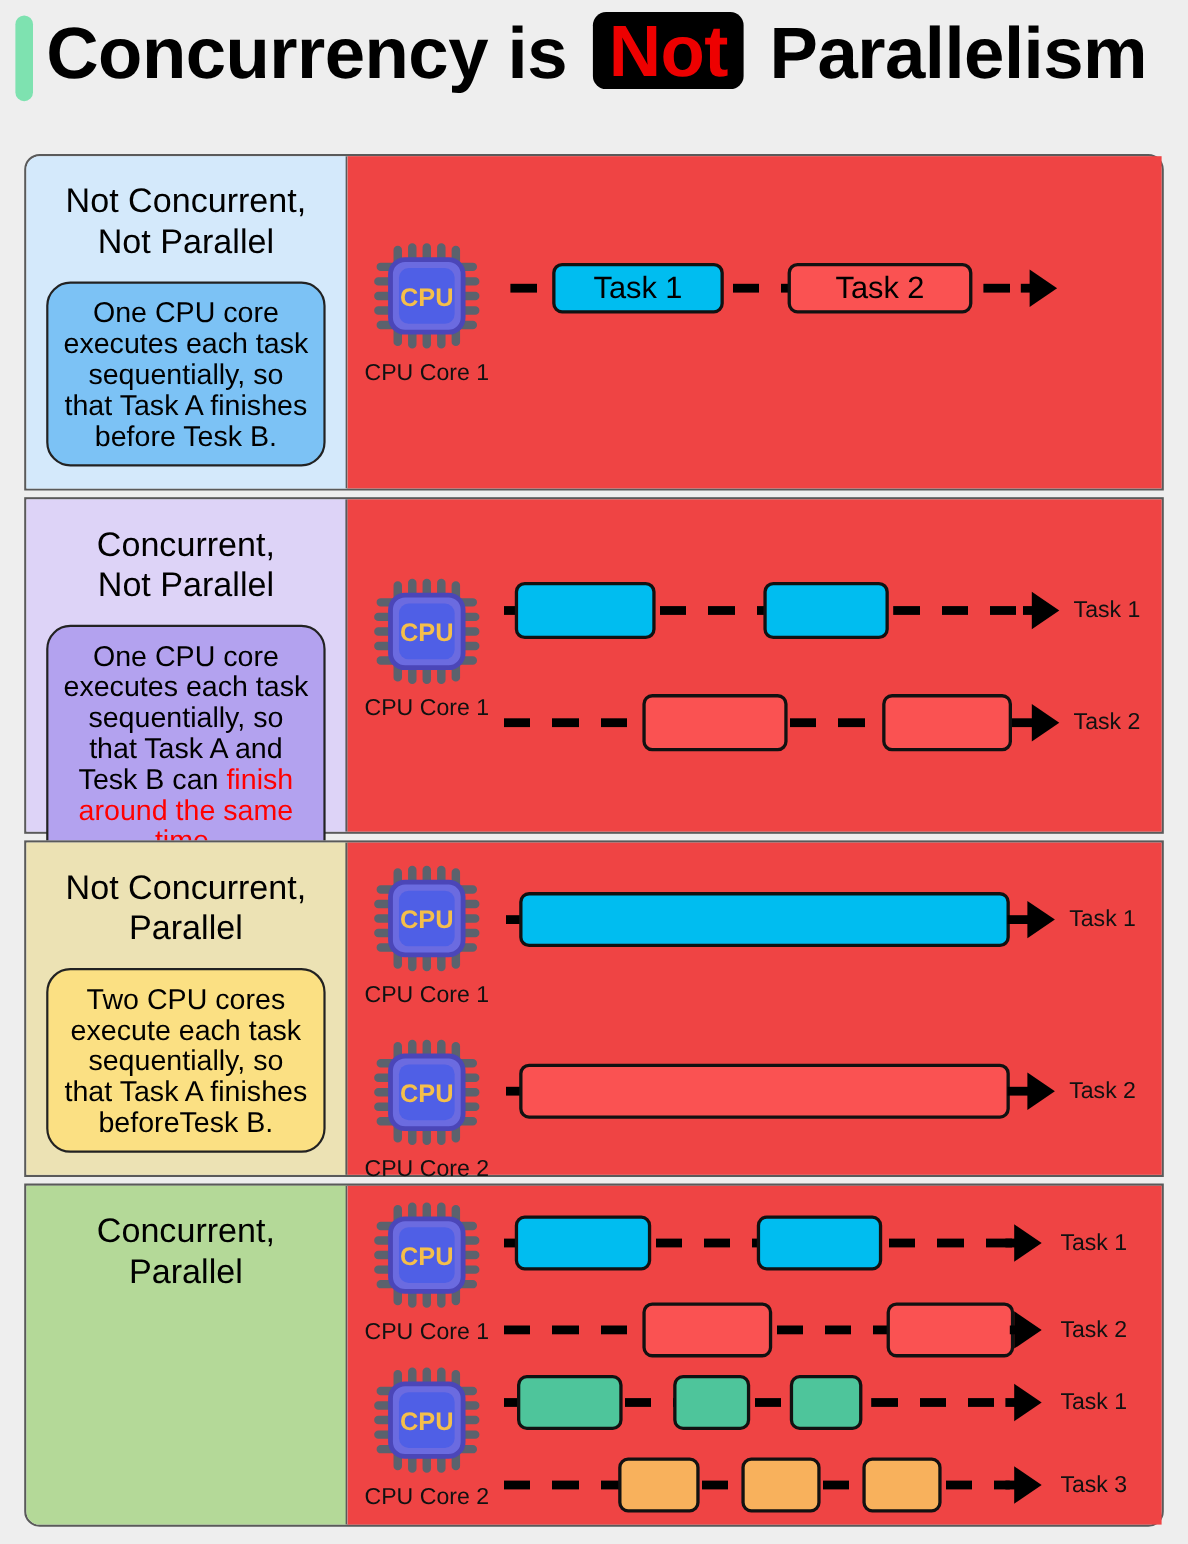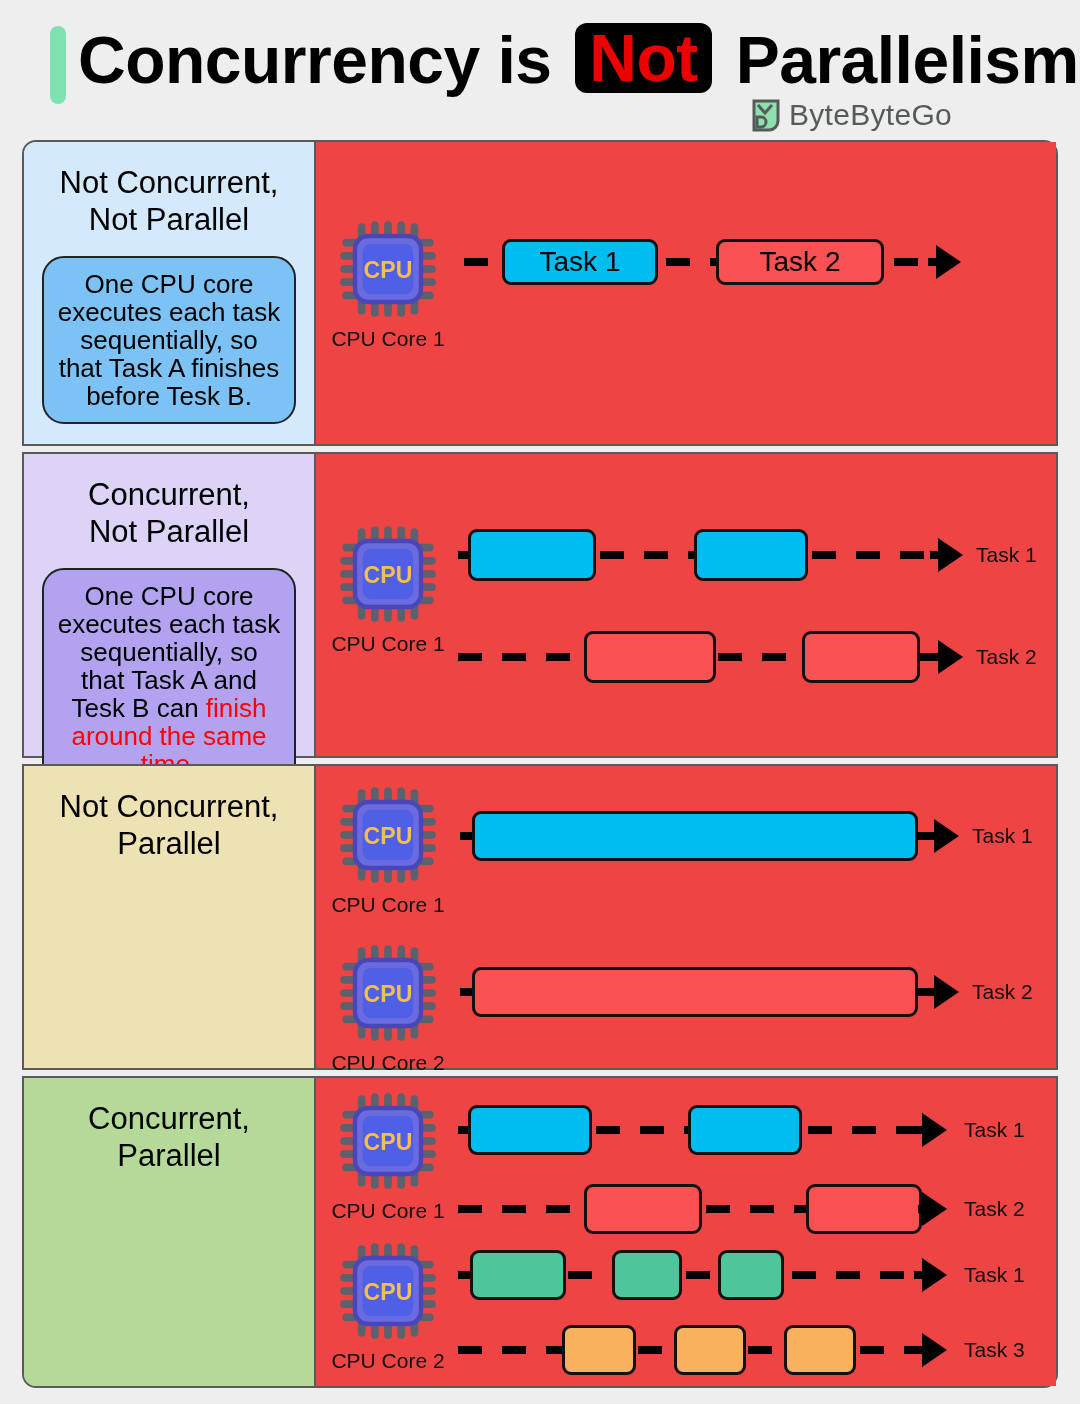--- a/index.html
+++ b/index.html
@@ -11,24 +11,23 @@
     height: 1404px;
     background: #eeeeee;
     font-family: "Liberation Sans", sans-serif;
     overflow: hidden;
     position: relative;
   }
 
   
   #header {
     position: absolute;
-    left: 0; top: 16px;
+    left: 0; top: 4px;
     width: 968px;
     height: 132px;
-    margin-left: 36px;
   }
   #accent-bar {
     position: absolute;
     left: 14px; top: 10px;
     width: 16px; height: 78px;
     background: #7ee2b0;
     border-radius: 9px;
   }
   #title {
     position: absolute;
@@ -183,28 +182,20 @@
 </head>
 <body>
 
 <div id="header">
   <div id="accent-bar"></div>
   <div id="title">
     <span>Concurrency is</span>
     <span class="not-badge">Not</span>
     <span>Parallelism</span>
   </div>
-  <div id="brand">
-    <svg width="30" height="34" viewBox="0 0 30 34">
-      <path d="M3 3 h24 v20 a9 9 0 0 1 -9 9 h-15 z" fill="#8ee0ad" stroke="#555b5b" stroke-width="3"></path>
-      <path d="M7 7 l7 8 l7 -8" fill="none" stroke="#555b5b" stroke-width="3"></path>
-      <path d="M6 19 h4 a5 5 0 0 1 0 10 h-4 z" fill="none" stroke="#555b5b" stroke-width="3"></path>
-    </svg>
-    <span class="brand-text">ByteByteGo</span>
-  </div>
 </div>
 
 <div class="section rounded-top" id="sec1" style="top:140px;height:306px;">
   <div class="panel" style="background:#d4e9fb;border-top-left-radius:12px;">
     <div class="panel-title">Not Concurrent,
 Not Parallel</div>
     <div class="panel-note" style="background:#7cc2f5;">
       <span>One CPU core executes each task sequentially, so that Task A finishes before Tesk B.</span>
     </div>
   </div>
@@ -281,20 +272,23 @@
       <div class="arrowhead" style="left:622px;"></div>
       <div class="task-label" style="left:660px;">Task 2</div>
     </div>
   </div>
 </div>
 
 <div class="section" id="sec3" style="top:764px;height:306px;">
   <div class="panel" style="background:#ece2b4;">
     <div class="panel-title">Not Concurrent,
 Parallel</div>
+    <div class="panel-note" style="background:#fbe083;">
+      <span>Two CPU cores execute each task sequentially, so that Task A finishes beforeTesk B.</span>
+    </div>
   </div>
   <div class="diagram">
 
     <div class="cpu-unit" style="left:12px;top:14px;">
       <svg class="cpu-chip" viewBox="0 0 100 100">
         <g stroke="#5b626d" stroke-width="7" stroke-linecap="round" fill="none">
           <path d="M26 12 v12 M38 10 v14 M50 10 v14 M62 10 v14 M74 12 v12"></path>
           <path d="M26 76 v12 M38 76 v14 M50 76 v14 M62 76 v14 M74 76 v12"></path>
           <path d="M12 26 h12 M10 38 h14 M10 50 h14 M10 62 h14 M12 74 h12"></path>
           <path d="M76 26 h12 M76 38 h14 M76 50 h14 M76 62 h14 M76 74 h12"></path>

